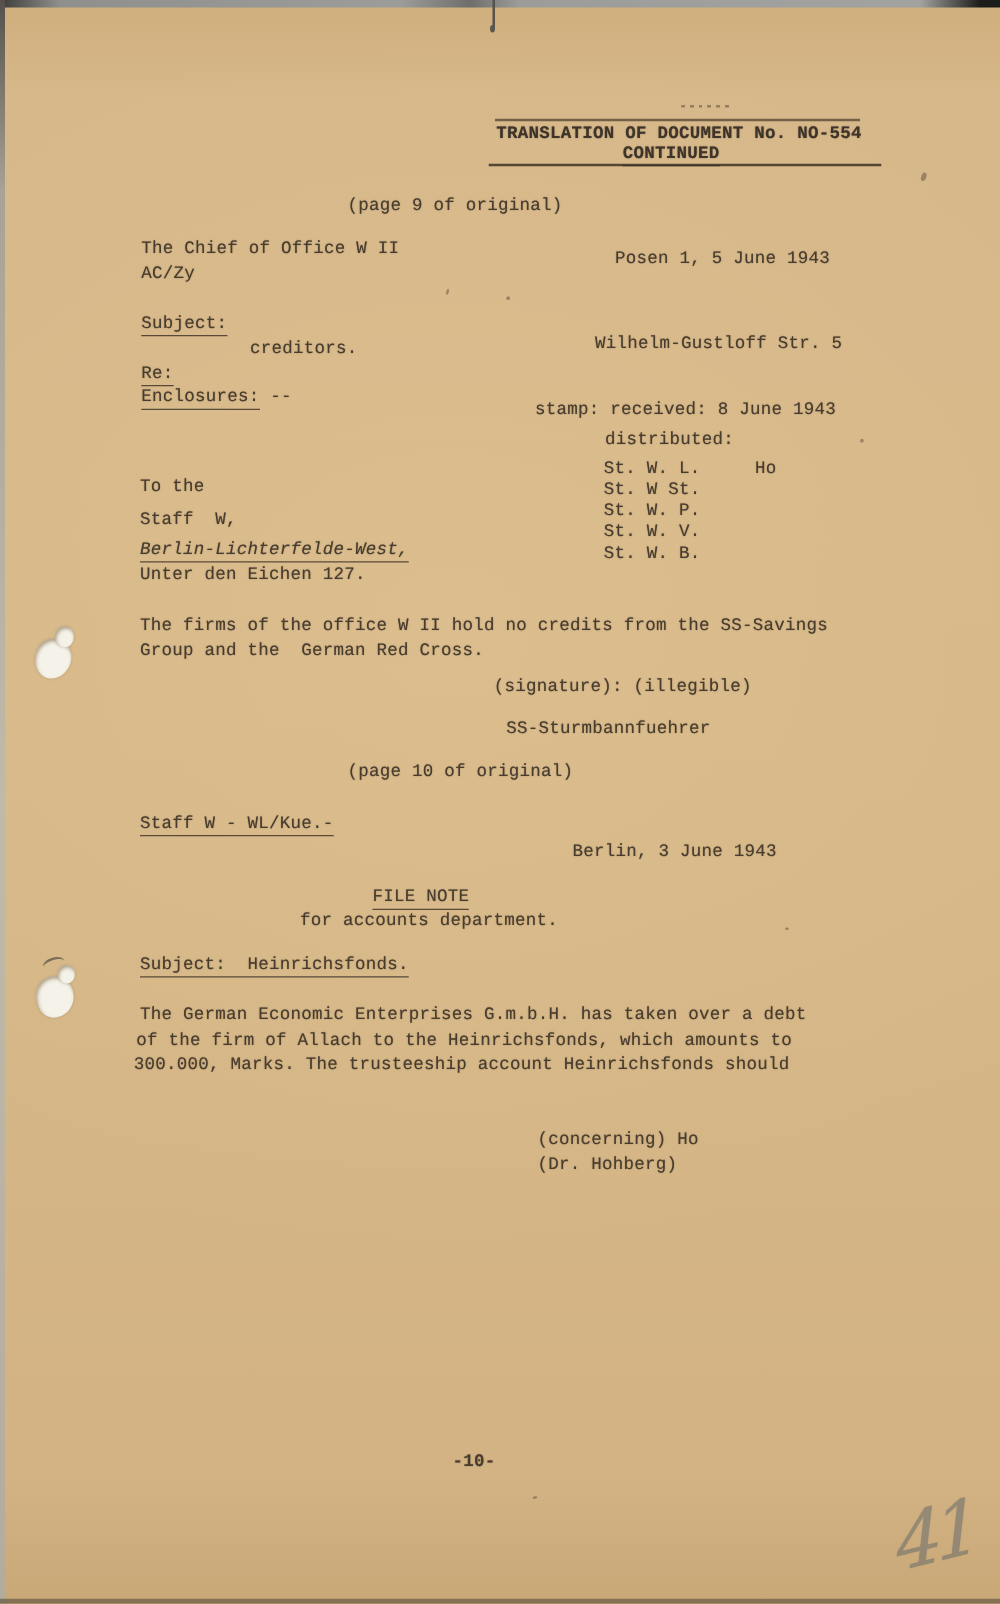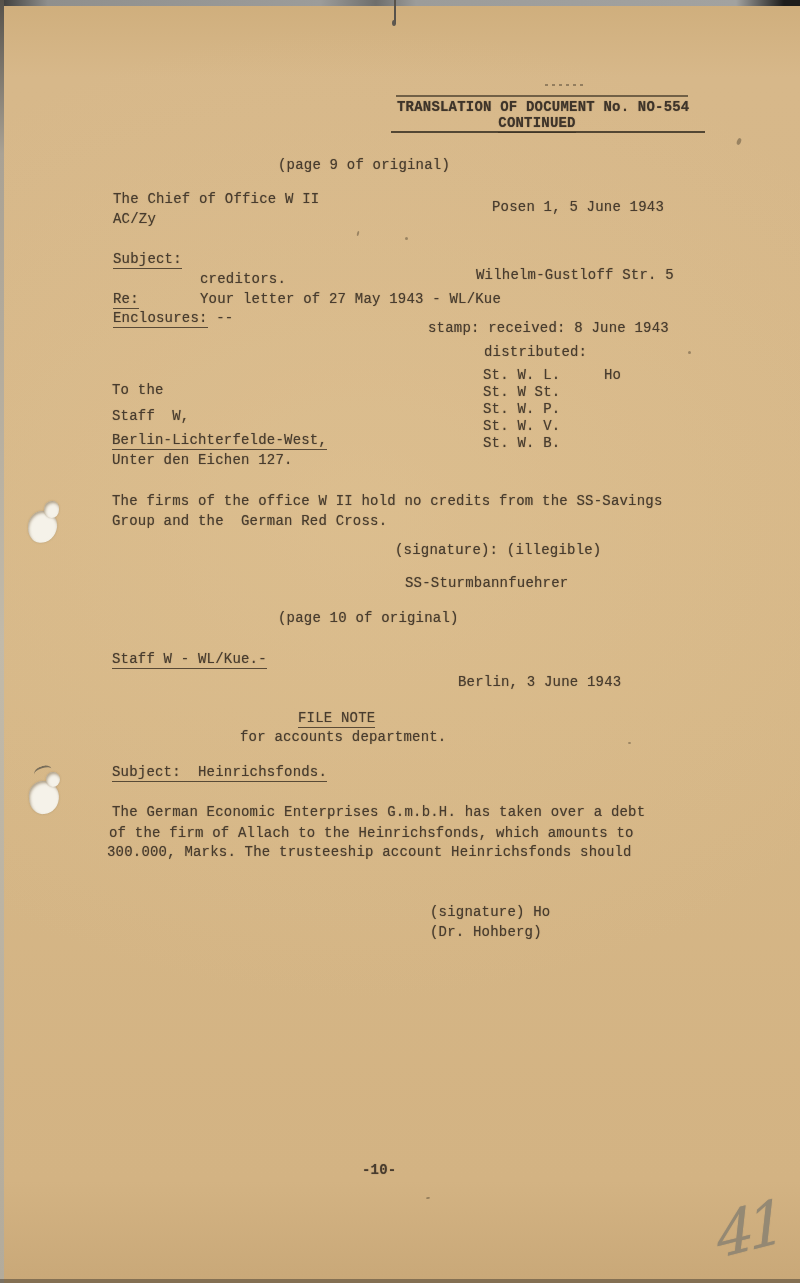--- a/index.html
+++ b/index.html
@@ -85,36 +85,35 @@
   <div class="tw" style="left:113px;top:191px;">The Chief of Office W II</div>
   <div class="tw" style="left:113px;top:211px;">AC/Zy</div>
 
   <div class="tw" style="left:492px;top:199px;">Posen 1, 5 June 1943</div>
   <div class="tw" style="left:476px;top:219px;margin-top:48px;">Wilhelm-Gustloff Str. 5</div>
 
   <div class="tw" style="left:113px;top:251px;"><span class="ul">Subject:</span></div>
   <div class="tw" style="left:200px;top:271px;">creditors.</div>
 
   <div class="tw" style="left:113px;top:291px;"><span class="ul">Re:</span></div>
-  <div class="tw" style="left:200px;top:291px;">Your letter of 27 May 1943 - WL/Kue</div>
 
   <div class="tw" style="left:113px;top:310px;"><span class="ul">Enclosures:</span><span> --</span></div>
 
   <div class="tw" style="left:428px;top:320px;">stamp: received: 8 June 1943</div>
   <div class="tw" style="left:484px;top:344px;">distributed:</div>
   <div class="tw" style="left:483px;top:367px;">St. W. L.</div>
   <div class="tw" style="left:604px;top:367px;">Ho</div>
   <div class="tw" style="left:483px;top:384px;">St. W St.</div>
   <div class="tw" style="left:483px;top:401px;">St. W. P.</div>
   <div class="tw" style="left:483px;top:418px;">St. W. V.</div>
   <div class="tw" style="left:483px;top:435px;">St. W. B.</div>
 
   <div class="tw" style="left:112px;top:382px;">To the</div>
   <div class="tw" style="left:112px;top:408px;">Staff  W,</div>
-  <div class="tw" style="left:112px;top:432px;"><span class="ul">Berlin-Lichterfelde-West,</span></div>
+  <div class="tw" style="left:112px;top:432px;font-style:italic;"><span class="ul">Berlin-Lichterfelde-West,</span></div>
   <div class="tw" style="left:112px;top:452px;">Unter den Eichen 127.</div>
 
   <div class="tw" style="left:112px;top:493px;">The firms of the office W II hold no credits from the SS-Savings</div>
   <div class="tw" style="left:112px;top:513px;">Group and the  German Red Cross.</div>
 
   <div class="tw" style="left:395px;top:542px;">(signature): (illegible)</div>
   <div class="tw" style="left:405px;top:575px;">SS-Sturmbannfuehrer</div>
 
   <div class="tw" style="left:278px;top:610px;">(page 10 of original)</div>
 
@@ -123,19 +122,19 @@
 
   <div class="tw" style="left:298px;top:710px;"><span class="ul">FILE NOTE</span></div>
   <div class="tw" style="left:240px;top:729px;">for accounts department.</div>
 
   <div class="tw" style="left:112px;top:764px;"><span class="ul">Subject:  Heinrichsfonds.</span></div>
 
   <div class="tw" style="left:112px;top:804px;">The German Economic Enterprises G.m.b.H. has taken over a debt</div>
   <div class="tw" style="left:109px;top:825px;">of the firm of Allach to the Heinrichsfonds, which amounts to</div>
   <div class="tw" style="left:107px;top:844px;">300.000, Marks. The trusteeship account Heinrichsfonds should</div>
 
-  <div class="tw" style="left:430px;top:904px;">(signature) Ho</div>
+  <div class="tw" style="left:430px;top:904px;">(concerning) Ho</div>
   <div class="tw" style="left:430px;top:924px;">(Dr. Hohberg)</div>
 
   <div class="tw" style="left:362px;top:1162px;font-weight:bold;">-10-</div>
   <div class="pencil">41</div>
 
 </div>
 
 </body></html>

